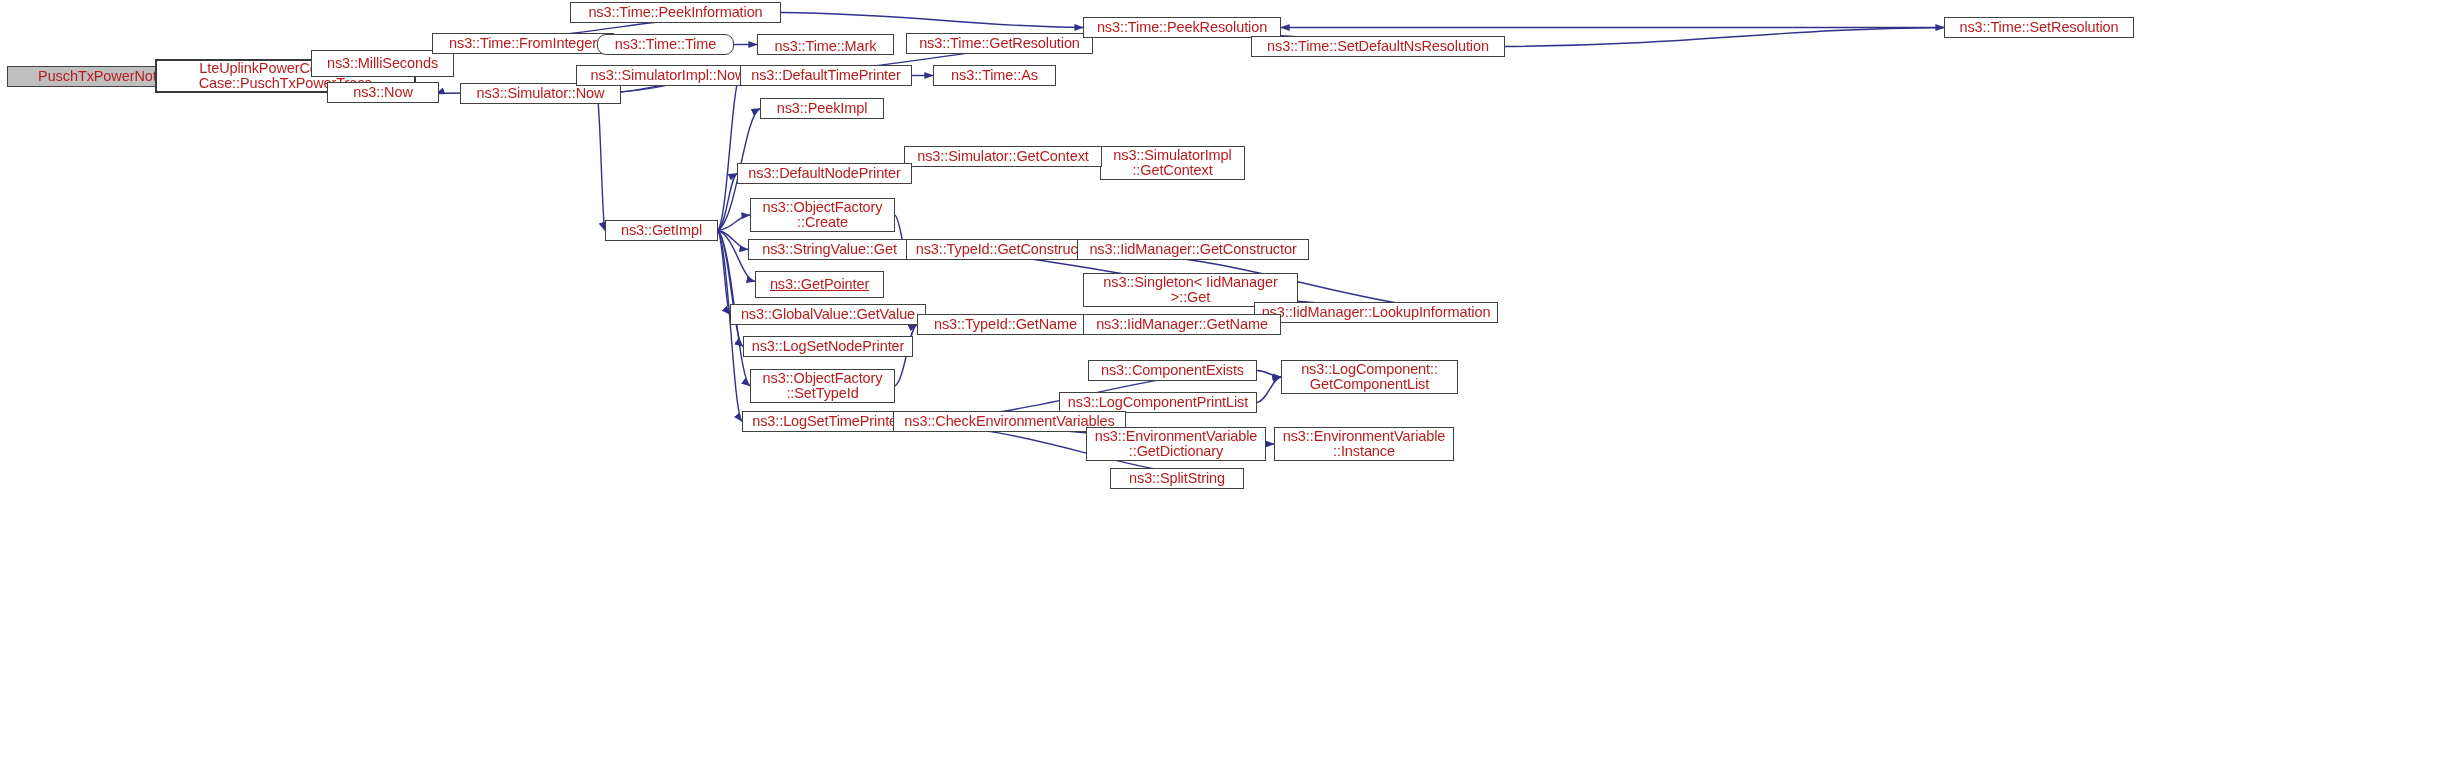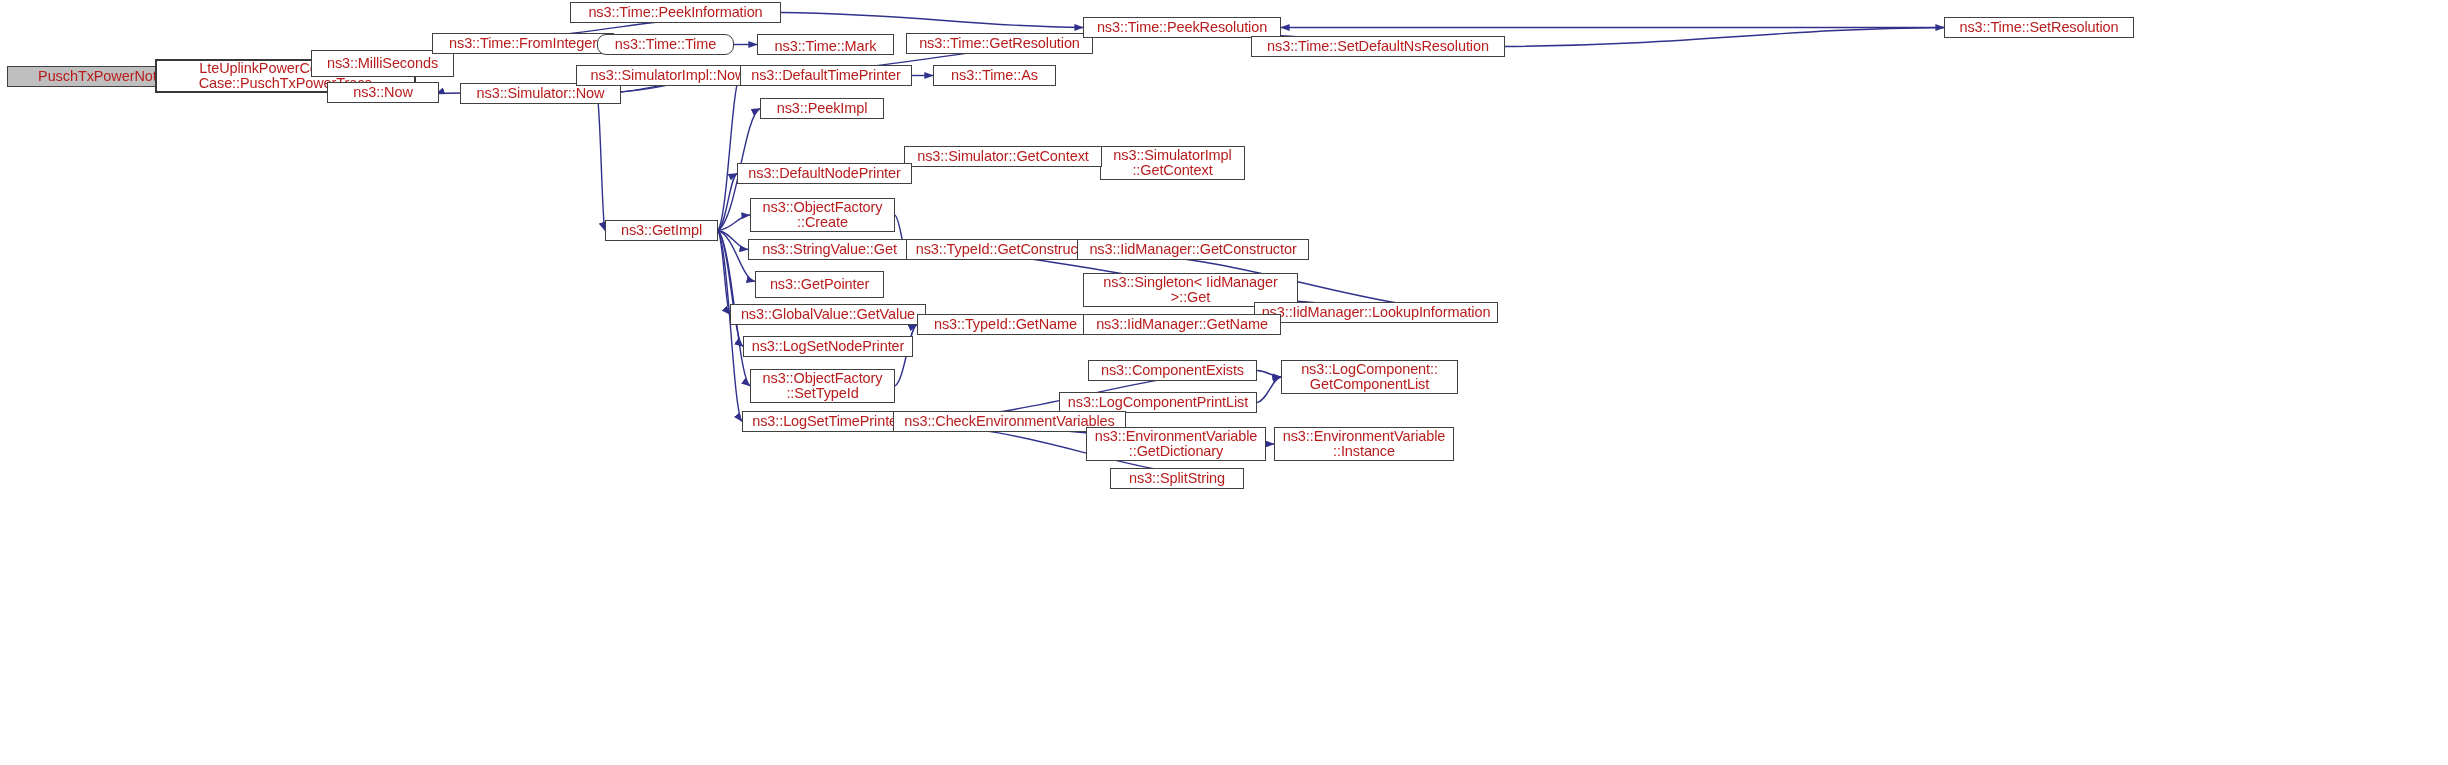--- a/index.html
+++ b/index.html
@@ -137,21 +137,21 @@
       <div class="node" style="left: 605px; top: 220px; width: 113px; height: 21px;"><span class="node-label">ns3::GetImpl</span></div>
       <div class="node" style="left: 1100px; top: 146px; width: 145px; height: 34px;"><span class="node-label">ns3::SimulatorImpl
 ::GetContext</span></div>
       <div class="node" style="left: 904px; top: 146px; width: 198px; height: 21px;"><span class="node-label">ns3::Simulator::GetContext</span></div>
       <div class="node" style="left: 737px; top: 163px; width: 175px; height: 21px;"><span class="node-label">ns3::DefaultNodePrinter</span></div>
       <div class="node" style="left: 750px; top: 198px; width: 145px; height: 34px;"><span class="node-label">ns3::ObjectFactory
 ::Create</span></div>
       <div class="node" style="left: 748px; top: 239px; width: 163px; height: 21px;"><span class="node-label">ns3::StringValue::Get</span></div>
       <div class="node" style="left: 906px; top: 239px; width: 198px; height: 21px;"><span class="node-label">ns3::TypeId::GetConstructor</span></div>
       <div class="node" style="left: 1077px; top: 239px; width: 232px; height: 21px;"><span class="node-label">ns3::IidManager::GetConstructor</span></div>
-      <div class="node" style="left: 755px; top: 271px; width: 129px; height: 27px;"><span class="node-label">ns3::GetPointer</span></div>
+      <div class="node" style="left: 755px; top: 271px; width: 129px; height: 27px; text-decoration: underline;"><span class="node-label">ns3::GetPointer</span></div>
       <div class="node" style="left: 1083px; top: 273px; width: 215px; height: 34px;"><span class="node-label">ns3::Singleton&lt; IidManager
 &gt;::Get</span></div>
       <div class="node" style="left: 1254px; top: 302px; width: 244px; height: 21px;"><span class="node-label">ns3::IidManager::LookupInformation</span></div>
       <div class="node" style="left: 730px; top: 304px; width: 196px; height: 21px;"><span class="node-label">ns3::GlobalValue::GetValue</span></div>
       <div class="node" style="left: 917px; top: 314px; width: 177px; height: 21px;"><span class="node-label">ns3::TypeId::GetName</span></div>
       <div class="node" style="left: 1083px; top: 314px; width: 198px; height: 21px;"><span class="node-label">ns3::IidManager::GetName</span></div>
       <div class="node" style="left: 743px; top: 336px; width: 170px; height: 21px;"><span class="node-label">ns3::LogSetNodePrinter</span></div>
       <div class="node" style="left: 750px; top: 369px; width: 145px; height: 34px;"><span class="node-label">ns3::ObjectFactory
 ::SetTypeId</span></div>
       <div class="node" style="left: 1088px; top: 360px; width: 169px; height: 21px;"><span class="node-label">ns3::ComponentExists</span></div>

